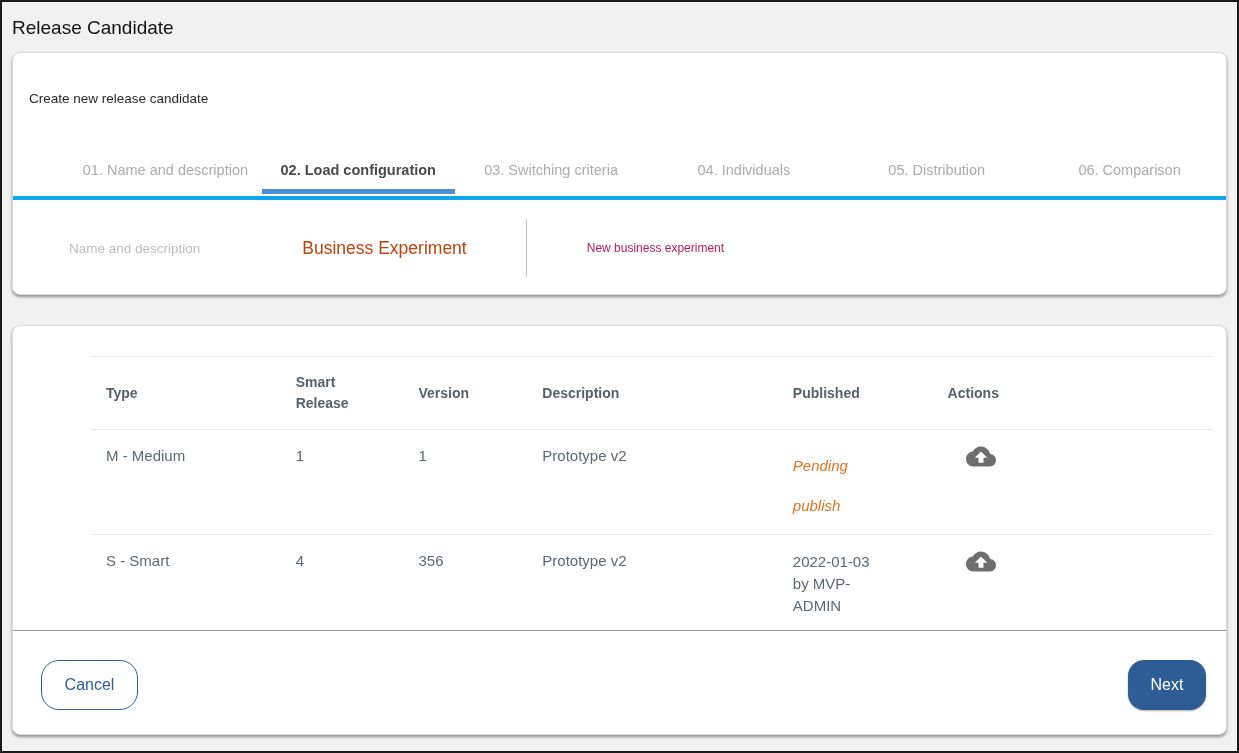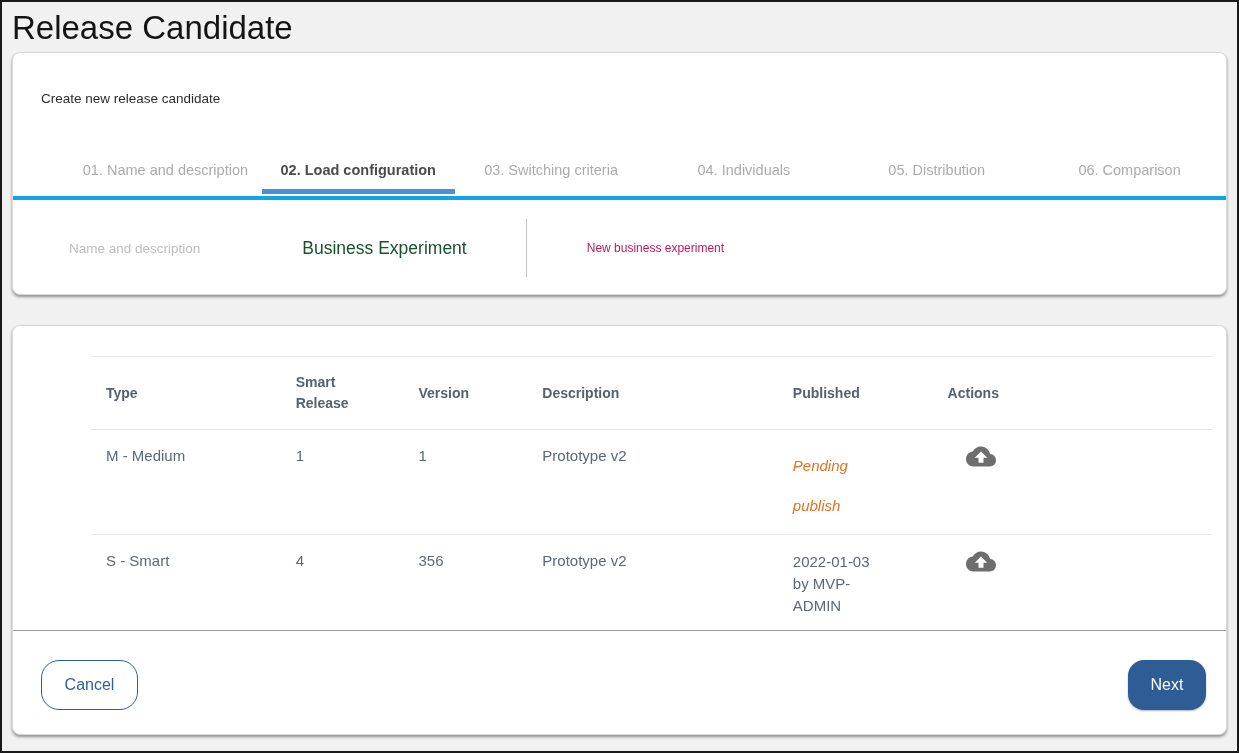--- a/index.html
+++ b/index.html
@@ -4,33 +4,33 @@
 <style>
   * { margin:0; padding:0; box-sizing:border-box; }
   html,body { width:1239px; height:753px; }
   body {
     font-family:"Liberation Sans", sans-serif;
     background:#f1f1f1;
     border:2px solid #1a1a1a;
     overflow:hidden;
   }
   .page-title {
-    font-size:33px; font-weight:400; color:#141414;
+    font-size:19px; font-weight:400; color:#141414;
     margin:10px 0 0 10px; line-height:32px;
   }
   .card {
     background:#fff;
     border:1px solid #d9d9d9;
     border-radius:8px;
     box-shadow:0 2px 3px rgba(0,0,0,0.40);
     margin:0 10px;
   }
   .card-wizard { margin-top:8px; height:243px; }
   .wizard-heading {
-    margin:39px 0 0 28px;
+    margin:39px 0 0 16px;
     font-size:13.5px; color:#2b2b2b; line-height:14px;
   }
   
   .tabs {
     display:flex; padding-left:56px; height:54px;
     margin-top:40px; border-bottom:4px solid #0ea5e9;
   }
   .tab {
     width:194.5px; text-align:center; padding-top:16px;
     font-size:14.5px; color:#ababab; cursor:pointer; position:relative;
@@ -38,21 +38,21 @@
   }
   .tab.active { color:#4b4b4b; font-weight:700; }
   .tab.active .tab-underline {
     position:absolute; left:0; right:0; bottom:2px; height:5px;
     background:#4a90d8;
   }
   
   .subtabs { display:flex; align-items:center; height:96px; padding-left:56px; }
   .subtab { cursor:pointer; white-space:nowrap; }
   .subtab-1 { font-size:13.5px; color:#bdbdbd; }
-  .subtab-2 { font-size:17.5px; color:#14532d; margin-left:102px; }
+  .subtab-2 { font-size:17.5px; color:#c2410c; margin-left:102px; }
   .subtab-vdiv { width:1px; height:58px; background:#c4c4c4; margin-left:59px; }
   .subtab-3 { font-size:12px; color:#be185d; margin-left:60px; }
   
   .card-grid { margin-top:30px; height:410px; }
   .grid-wrap { margin:30px 14px 0 78px; }
   table { width:100%; border-collapse:collapse; border-top:1px solid #e9e9e9; }
   th {
     height:73px; vertical-align:middle; text-align:left;
     padding:0 0 0 15px; font-size:14px; font-weight:700; color:#57616b;
     line-height:21px; border-bottom:1px solid #e4e8eb;

